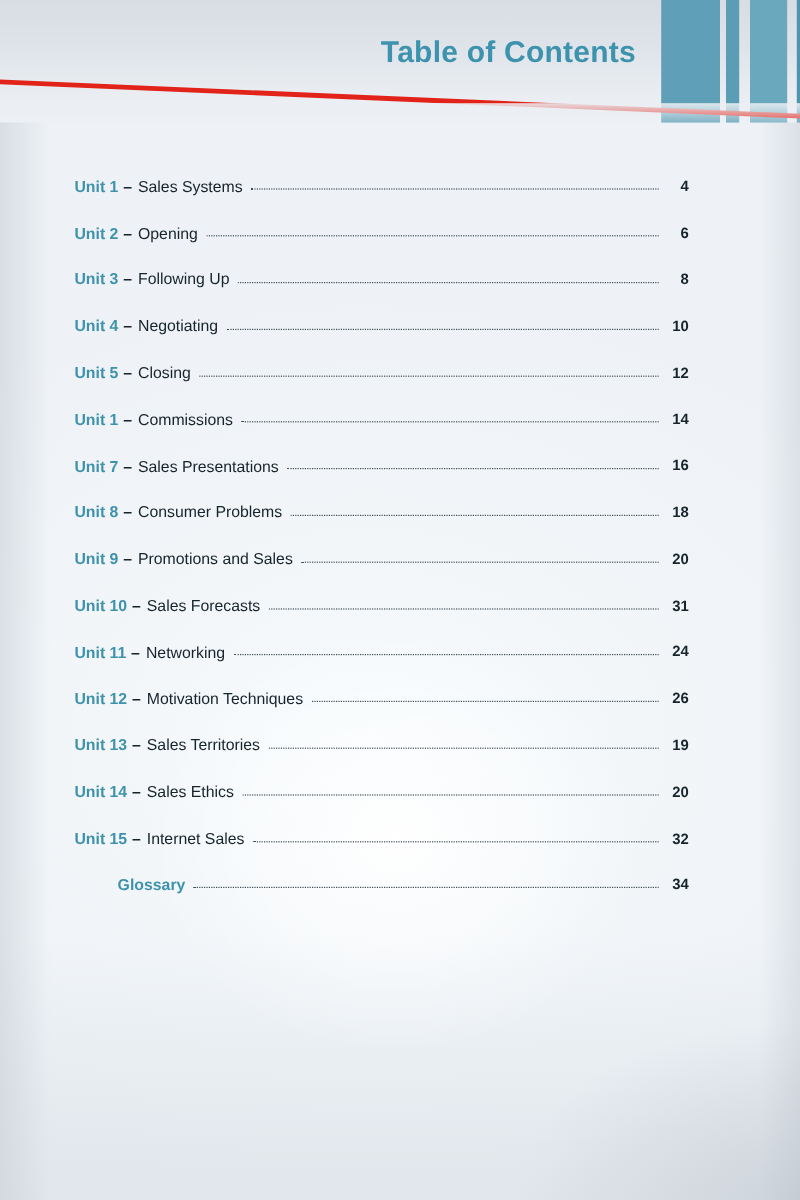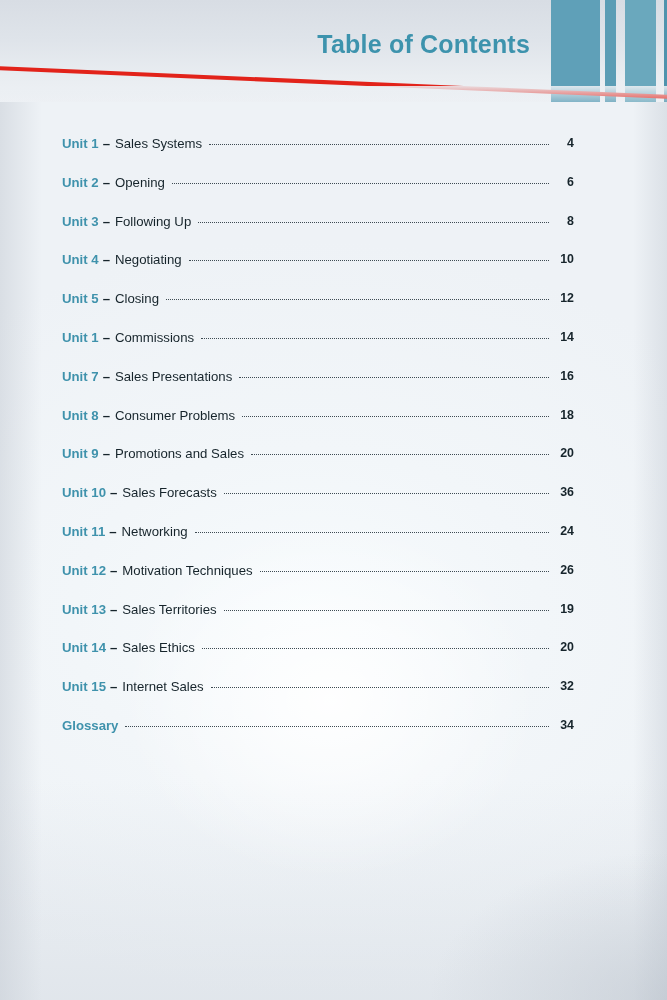--- a/index.html
+++ b/index.html
@@ -97,21 +97,21 @@
 
   
   .toc {
     position: absolute;
     left: 62px;
     top: 136px;
     width: 512px;
   }
   .toc-row {
     display: flex;
-    align-items: flex-start;
+    align-items: center;
     height: 38.8px;
     font-size: 13.2px;
     color: #1c2b33;
     white-space: nowrap;
   }
   .unit {
     color: #3f92ac;
     font-weight: bold;
     margin-right: 4px;
     flex: none;
@@ -145,20 +145,21 @@
   .pageno {
     color: #16242b;
     font-weight: bold;
     flex: none;
     width: 18px;
     text-align: right;
     font-size: 12.4px;
   }
   .toc-row.glossary .unit {
     margin-right: 0;
+    margin-left: 36px;
   }
 
   
   .curl {
     position: absolute;
     right: 0;
     bottom: 0;
     width: 240px;
     height: 150px;
     background: radial-gradient(ellipse at bottom right, rgba(180,188,198,0.45) 0%, rgba(255,255,255,0) 70%);
@@ -255,21 +256,21 @@
       <span class="title">Promotions and Sales</span>
       <span class="leader"></span>
       <span class="pageno">20</span>
     </div>
 
     <div class="toc-row">
       <span class="unit">Unit 10</span>
       <span class="dash">–</span>
       <span class="title">Sales Forecasts</span>
       <span class="leader"></span>
-      <span class="pageno">36</span>
+      <span class="pageno">31</span>
     </div>
 
     <div class="toc-row">
       <span class="unit">Unit 11</span>
       <span class="dash">–</span>
       <span class="title">Networking</span>
       <span class="leader"></span>
       <span class="pageno">24</span>
     </div>
 

